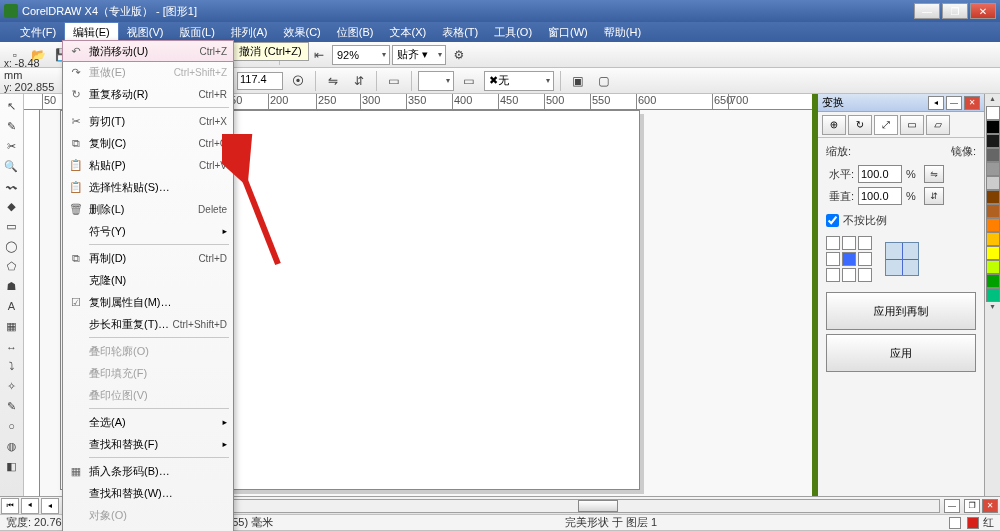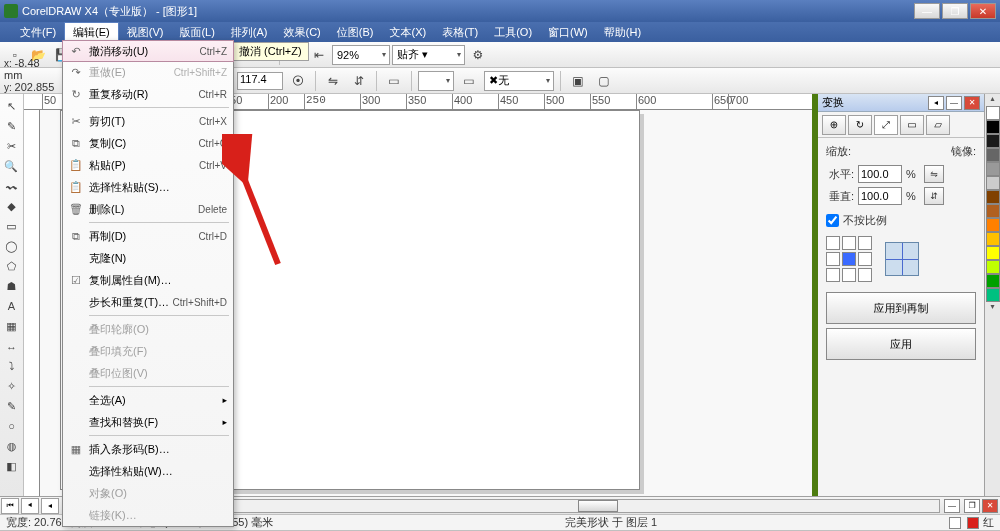--- a/index.html
+++ b/index.html
@@ -80,21 +80,21 @@
 .docker .fieldrow .minibtn { width: 20px; height: 18px; border: 1px solid #888; background: linear-gradient(#fff,#e0e0e0); display: flex; align-items: center; justify-content: center; font-size: 9px; }
 .docker .chk { display: flex; align-items: center; gap: 4px; margin: 8px 0; }
 .docker .grid9 { display: inline-grid; grid-template-columns: repeat(3, 14px); grid-template-rows: repeat(3, 14px); gap: 2px; vertical-align: middle; }
 .docker .grid9 span { border: 1px solid #888; background: #fff; }
 .docker .grid9 span.sel { background: #3a6aff; }
 .docker .biggrid { width: 34px; height: 34px; border: 1px solid #68a; background:
   linear-gradient(#cde, #cde); display: inline-block; vertical-align: middle; margin-left: 10px; position: relative; }
 .docker .biggrid::before, .docker .biggrid::after { content:""; position:absolute; background:#4a6acf; }
 .docker .biggrid::before { left:50%; top:0; width:1px; height:100%; }
 .docker .biggrid::after { top:50%; left:0; height:1px; width:100%; }
-.docker .actbtn { width: 100%; height: 32px; border: 1px solid #888; background: linear-gradient(#fff,#e0e0e0); margin-top: 4px; }
+.docker .actbtn { width: 100%; height: 38px; border: 1px solid #888; background: linear-gradient(#fff,#e0e0e0); margin-top: 4px; }
 
 
 .palette { width: 16px; background: #e8e8e8; border-left: 1px solid #a0a0a0; display: flex; flex-direction: column; }
 .palette .sw { width: 14px; height: 14px; border: 1px solid #888; margin: 0 auto; }
 .palette .ar { height: 12px; text-align: center; font-size: 8px; color: #555; }
 
 
 .pagebar { height: 18px; background: linear-gradient(#f4f4f4,#e4e4e4); border-top: 1px solid #a0a0a0; display: flex; align-items: center; font-size: 10px; }
 .pagebar .nav { width: 18px; height: 16px; border: 1px solid #a0a0a0; background: #fff; display: flex; align-items: center; justify-content: center; margin: 0 1px; font-size: 8px; }
 .pagebar .pgct { padding: 0 6px; }
@@ -146,21 +146,21 @@
   <div class="tbtn">💾</div>
   <div class="tbtn">🖶</div>
   <div class="tsep"></div>
   <div style="width:168px"></div>
   <div class="tsep"></div>
   <div class="tbtn">⇥</div>
   <div class="tbtn">⇤</div>
   <div class="tdrop" style="width:58px">
       <span>92%</span>
     </div>
-  <div class="tdrop" style="width:73px">
+  <div class="tdrop" style="width:54px">
       <span>贴齐 ▾</span>
     </div>
   <div class="tbtn">⚙</div>
 </div>
 <div class="tooltip">撤消 (Ctrl+Z)</div>
 
 <div class="toolbar2">
   <div class="coord">
     x: <span>-8.48 mm</span><br>
     y: <span>202.855 m</span>
@@ -207,21 +207,21 @@
   </div>
 
   <div class="canvas-area">
     <div class="hruler" id="hruler">
         <div class="tick" style="left: 18px;">50</div>
         <div class="tick" style="left: 60px;">0</div>
         <div class="tick" style="left: 106px;">50</div>
         <div class="tick" style="left: 152px;">100</div>
         <div class="tick" style="left: 198px;">150</div>
         <div class="tick" style="left: 244px;">200</div>
-        <div class="tick" style="left: 280px; font-family: Liberation Mono, monospace;">250</div>
+        <div class="tick" style="left: 292px;">250</div>
         <div class="tick" style="left: 336px;">300</div>
         <div class="tick" style="left: 382px;">350</div>
         <div class="tick" style="left: 428px;">400</div>
         <div class="tick" style="left: 474px;">450</div>
         <div class="tick" style="left: 520px;">500</div>
         <div class="tick" style="left: 566px;">550</div>
         <div class="tick" style="left: 612px;">600</div>
         <div class="tick" style="left: 688px;">650</div>
         <div class="tick" style="left: 704px;">700</div>
         <div class="tick" style="left: 750px; margin-top: 21px;">750</div>
@@ -353,20 +353,24 @@
     </div>
     <div class="row">
       <span class="ico">📋</span>
       <span class="lbl">选择性粘贴(S)…</span>
     </div>
     <div class="row">
       <span class="ico">🗑</span>
       <span class="lbl">删除(L)</span>
       <span class="sc">Delete</span>
     </div>
+    <div class="row arrow">
+      <span class="ico"></span>
+      <span class="lbl">符号(Y)</span>
+    </div>
     <div class="msep"></div>
     <div class="row">
       <span class="ico">⧉</span>
       <span class="lbl">再制(D)</span>
       <span class="sc">Ctrl+D</span>
     </div>
     <div class="row">
       <span class="ico"></span>
       <span class="lbl">克隆(N)</span>
     </div>
@@ -401,21 +405,21 @@
       <span class="ico"></span>
       <span class="lbl">查找和替换(F)</span>
     </div>
     <div class="msep"></div>
     <div class="row">
       <span class="ico">▦</span>
       <span class="lbl">插入条形码(B)…</span>
     </div>
     <div class="row">
       <span class="ico"></span>
-      <span class="lbl">选择性粘贴(W)…</span>
+      <span class="lbl">查找和替换(W)…</span>
     </div>
     <div class="row disabled">
       <span class="ico"></span>
       <span class="lbl">对象(O)</span>
     </div>
     <div class="row disabled">
       <span class="ico"></span>
       <span class="lbl">链接(K)…</span>
     </div>
   </div>

